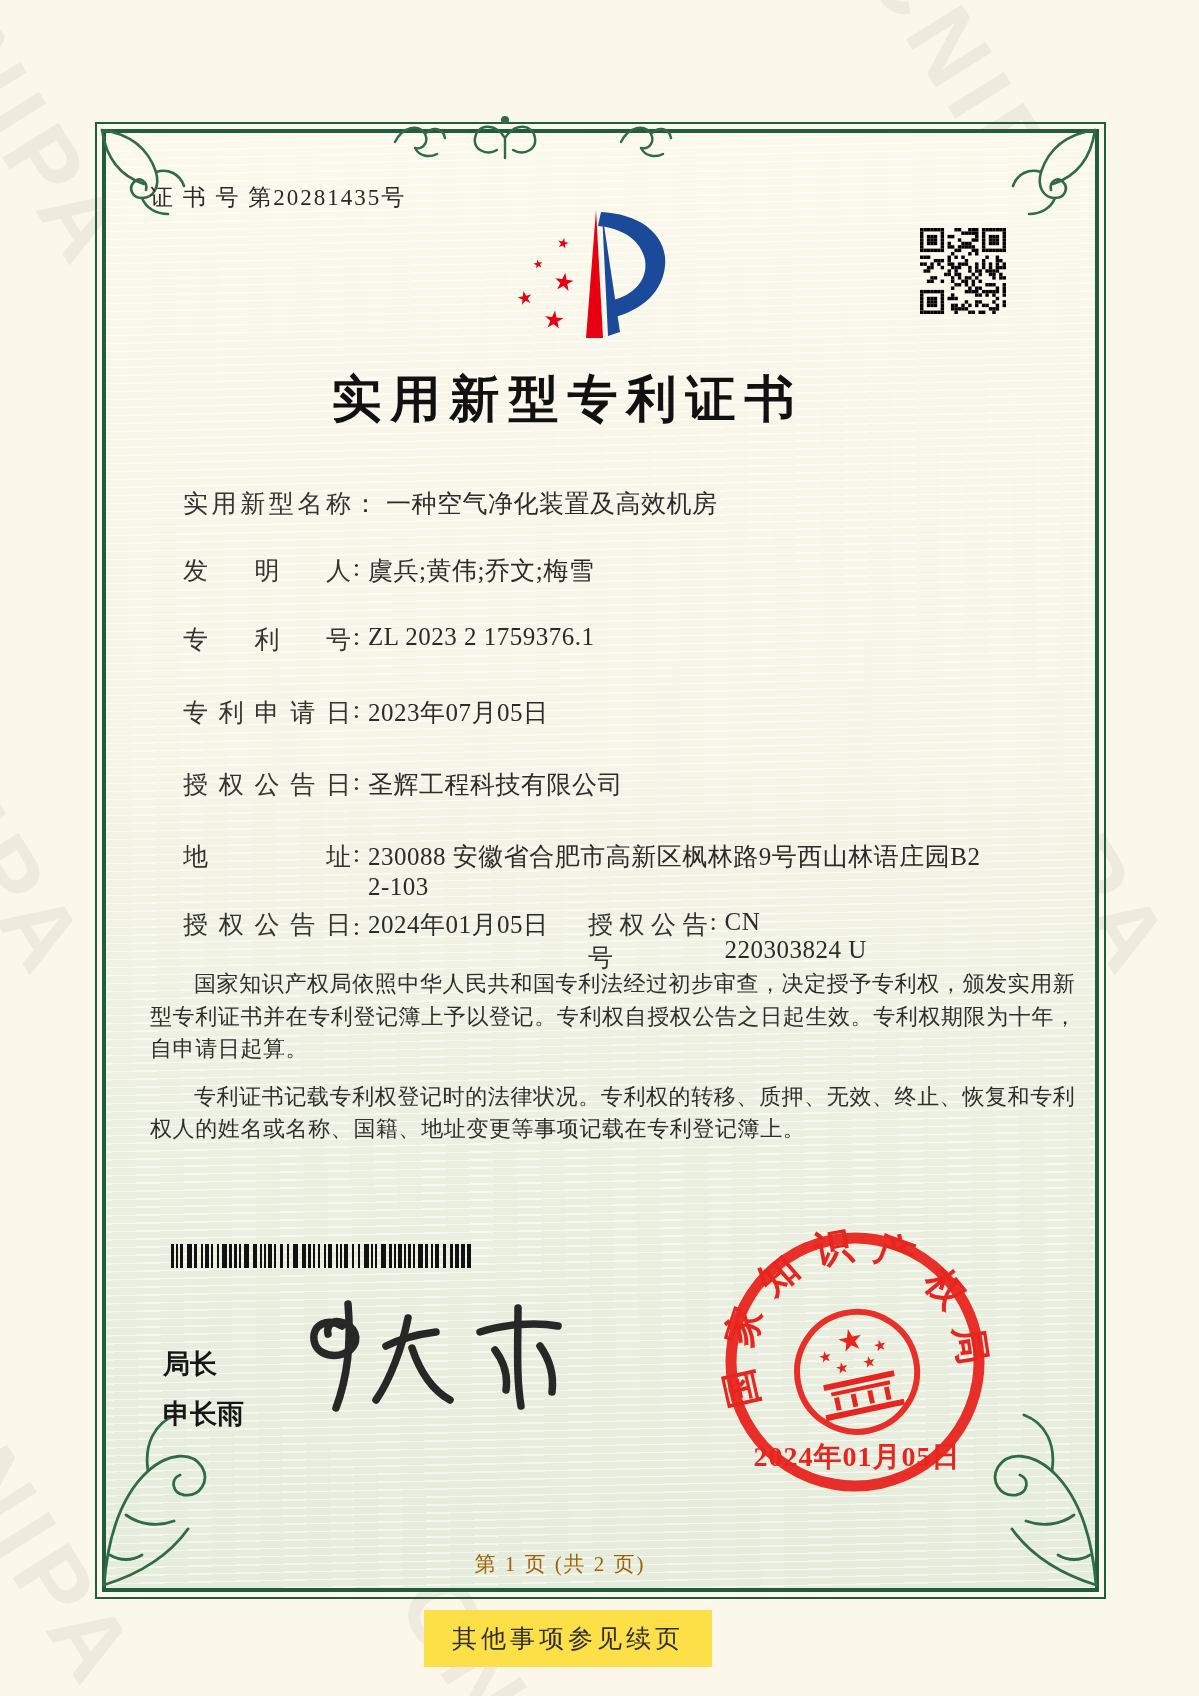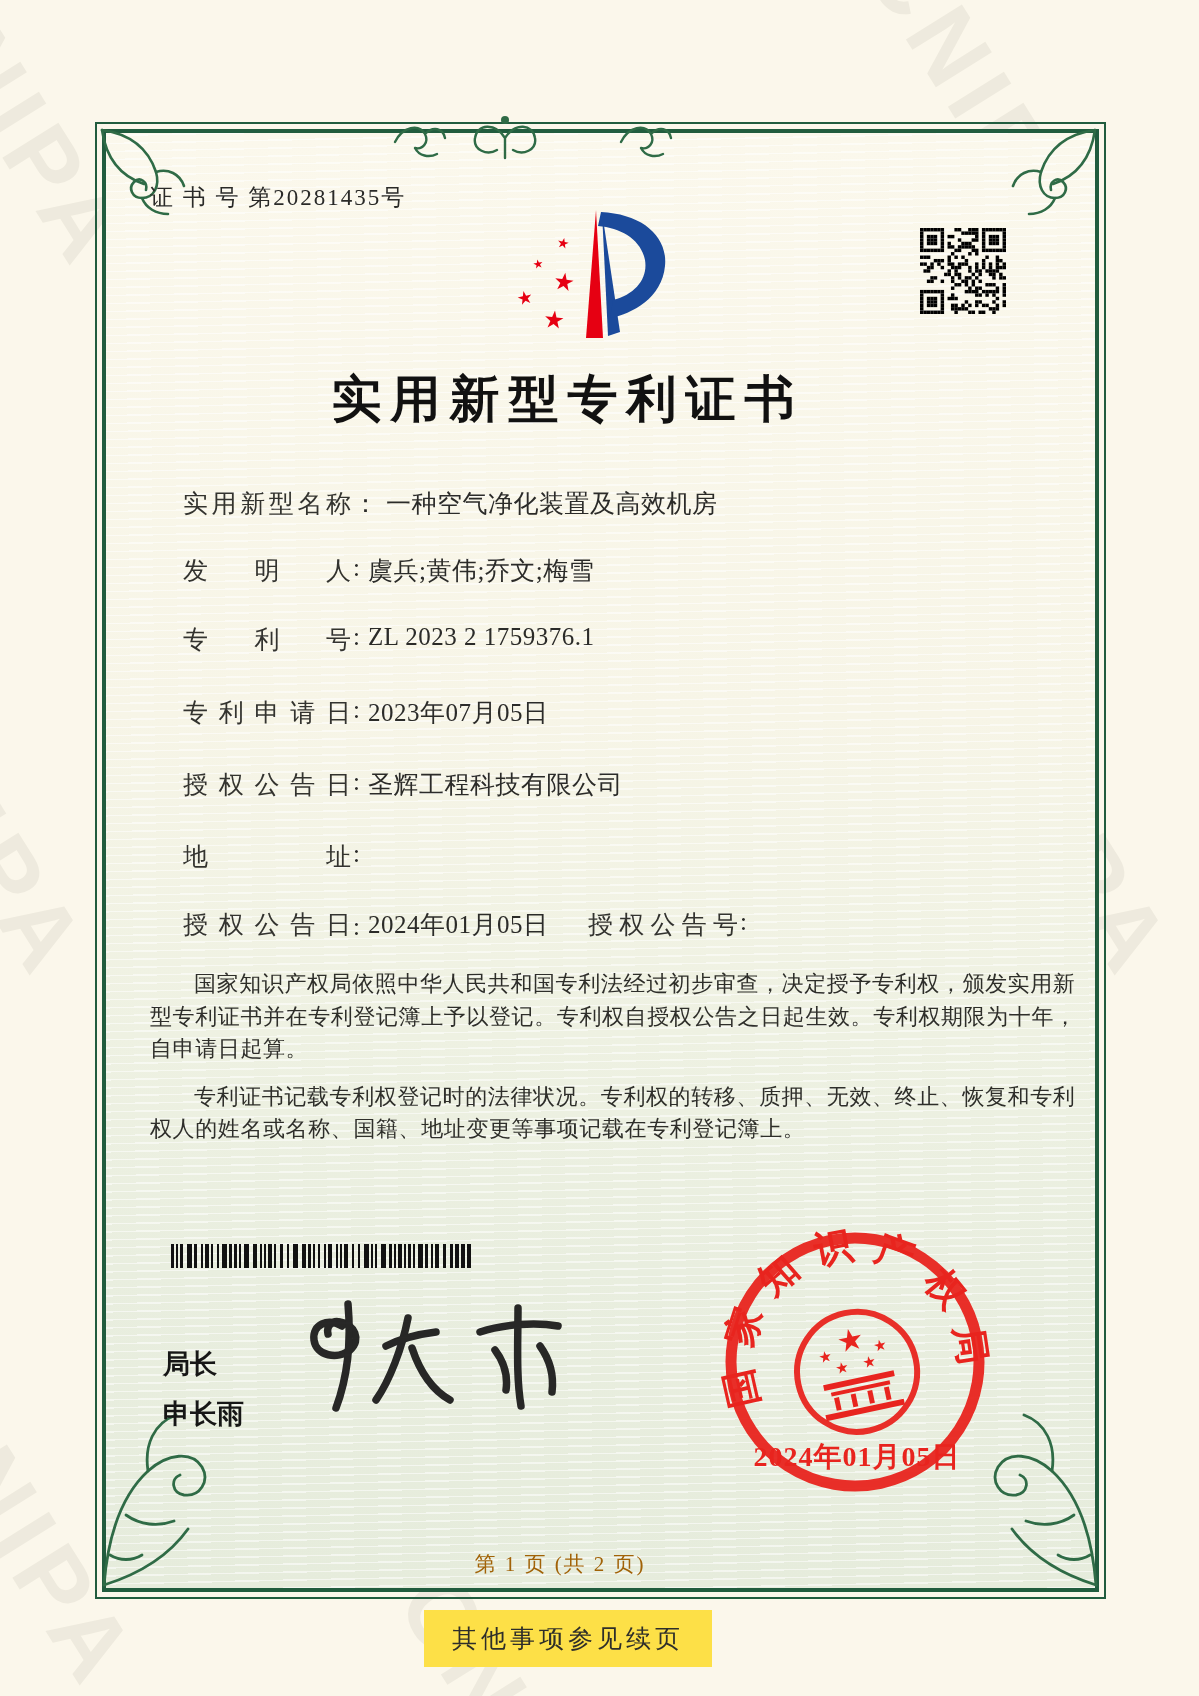--- a/index.html
+++ b/index.html
@@ -428,28 +428,33 @@
         <span class="fvalue">2023年07月05日</span>
     </div>
     <div class="frow" style="top:768px;">
       <span class="flabel">授权公告日</span>
         <span class="fcolon">:</span>
         <span class="fvalue">圣辉工程科技有限公司</span>
     </div>
     <div class="frow" style="top:840px;">
       <span class="flabel">地址</span>
         <span class="fcolon">:</span>
+      <span class="fvalue">
+          <span class="vline">230088 安徽省合肥市高新区枫林路9号西山林语庄园B2</span>
+          <span class="vline">2-103</span>
+        </span>
     </div>
     <div class="frow" style="top:908px;align-items:flex-end;">
       <span class="flabel">授权公告日</span>
         <span class="fcolon">:</span>
         <span class="fvalue">2024年01月05日</span>
       <span class="grant2">
         <span class="flabel">授权公告号</span>
           <span class="fcolon">:</span>
+          <span class="fvalue">CN 220303824 U</span>
       </span>
     </div>
 
     <div class="paras">
       <p>国家知识产权局依照中华人民共和国专利法经过初步审查，决定授予专利权，颁发实用新型专利证书并在专利登记簿上予以登记。专利权自授权公告之日起生效。专利权期限为十年，自申请日起算。</p>
       <p>专利证书记载专利权登记时的法律状况。专利权的转移、质押、无效、终止、恢复和专利权人的姓名或名称、国籍、地址变更等事项记载在专利登记簿上。</p>
     </div>
 
     <svg id="barcode" style="position:absolute;left:171px;top:1244px;" width="305" height="24" viewBox="0 0 305 24">
         <rect x="0" y="0" width="3" height="24" fill="#111"></rect>

